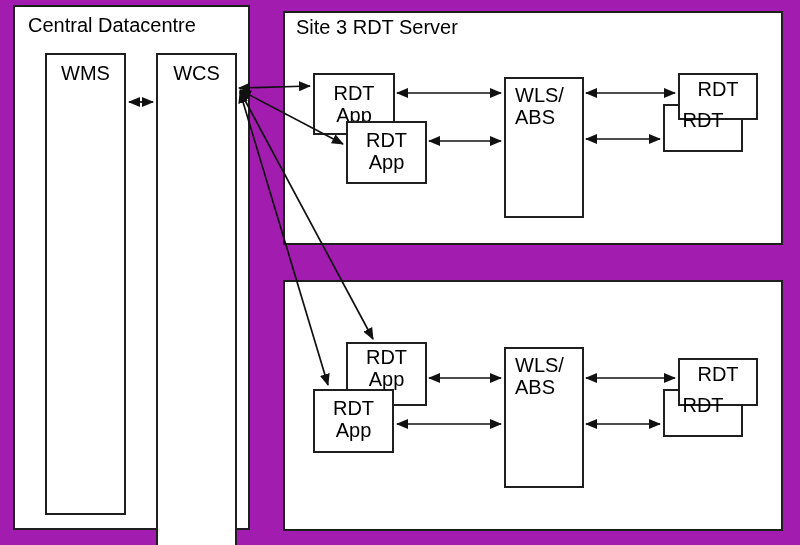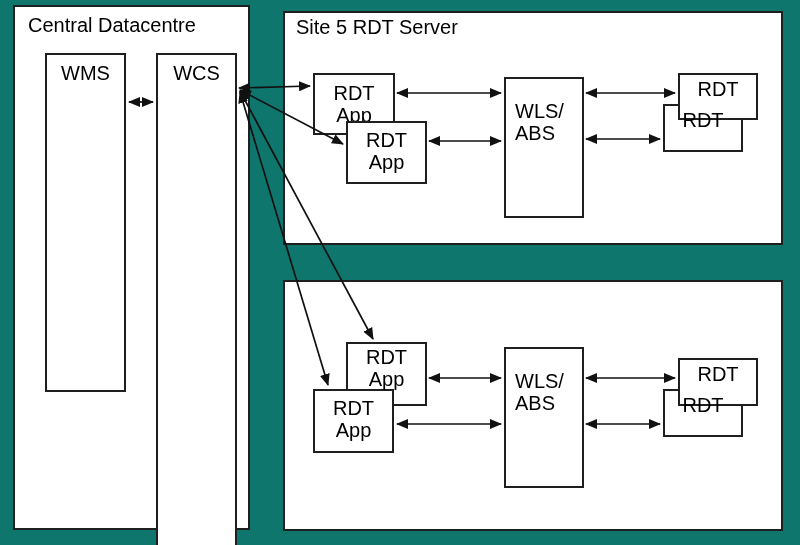--- a/index.html
+++ b/index.html
@@ -1,20 +1,20 @@
 <!DOCTYPE html>
 <html><head>
 <meta charset="utf-8">
 <style>
   html, body { margin: 0; padding: 0; background: #ffffff; }
   #canvas {
     position: relative;
     width: 800px;
     height: 545px;
-    background: #0f766e;
+    background: #a21caf;
     font-family: "Liberation Sans", sans-serif;
     color: #000000;
     overflow: hidden;
   }
   .box {
     position: absolute;
     box-sizing: border-box;
     background: #ffffff;
     border: 2px solid #1f1f1f;
   }
@@ -32,33 +32,32 @@
     font-size: 20px;
     line-height: 22px;
     text-align: center;
   }
   .pad-top { padding-top: 6px; }
   .wls-lbl {
     font-size: 20px;
     line-height: 22px;
     text-align: left;
     padding: 5px 0 0 9px;
-    margin-top: 16px;
   }
   .overlay-label {
     position: absolute;
     font-size: 20px;
     line-height: 22px;
     text-align: center;
     z-index: 12;
   }
   
   .central   { left: 13px;  top: 5px;   width: 237px; height: 525px; }
   .central-title { left: 28px;  top: 14px; }
-  .wms       { left: 45px;  top: 53px;  width: 81px;  height: 339px; }
+  .wms       { left: 45px;  top: 53px;  width: 81px;  height: 462px; }
   .wcs       { left: 156px; top: 53px;  width: 81px;  height: 532px; }
   .wms .lbl, .wcs .lbl { padding-top: 7px; }
   
   .site1     { left: 283px; top: 11px;  width: 500px; height: 234px; }
   .site1-title { left: 296px; top: 16px; }
   .s1-app1   { left: 313px; top: 73px;  width: 82px;  height: 62px; }
   .s1-app2   { left: 346px; top: 121px; width: 81px;  height: 63px; }
   .s1-wls    { left: 504px; top: 77px;  width: 80px;  height: 141px; }
   .s1-rdt-f  { left: 678px; top: 73px;  width: 80px;  height: 47px; }
   .s1-rdt-b  { left: 663px; top: 104px; width: 80px;  height: 48px; }
@@ -94,21 +93,21 @@
   <div class="box outer central"></div>
   <div class="title central-title">Central Datacentre</div>
   <div class="box z2 wms">
     <div class="lbl">WMS</div>
   </div>
   <div class="box z2 wcs">
     <div class="lbl">WCS</div>
   </div>
 
   <div class="box outer site1"></div>
-  <div class="title site1-title">Site 5 RDT Server</div>
+  <div class="title site1-title">Site 3 RDT Server</div>
 
   <div class="box z2 s1-app1">
     <div class="lbl">
       <span>RDT</span><br>
       <span>App</span>
     </div>
   </div>
   <div class="box z3 s1-app2">
     <div class="lbl pad-top">
       <span>RDT</span><br>

